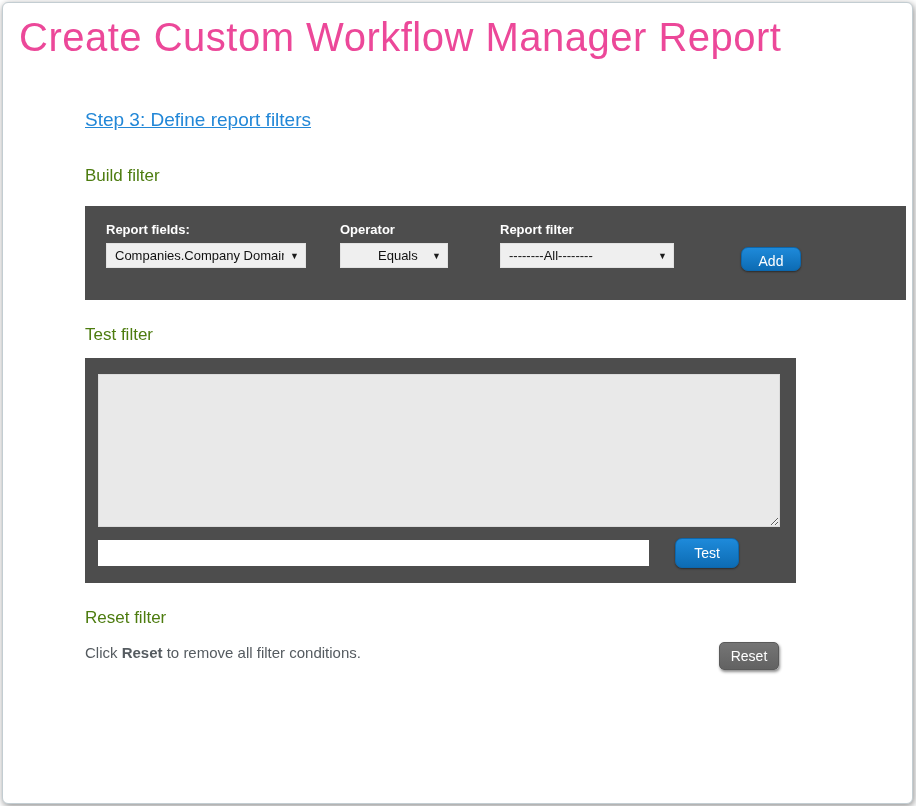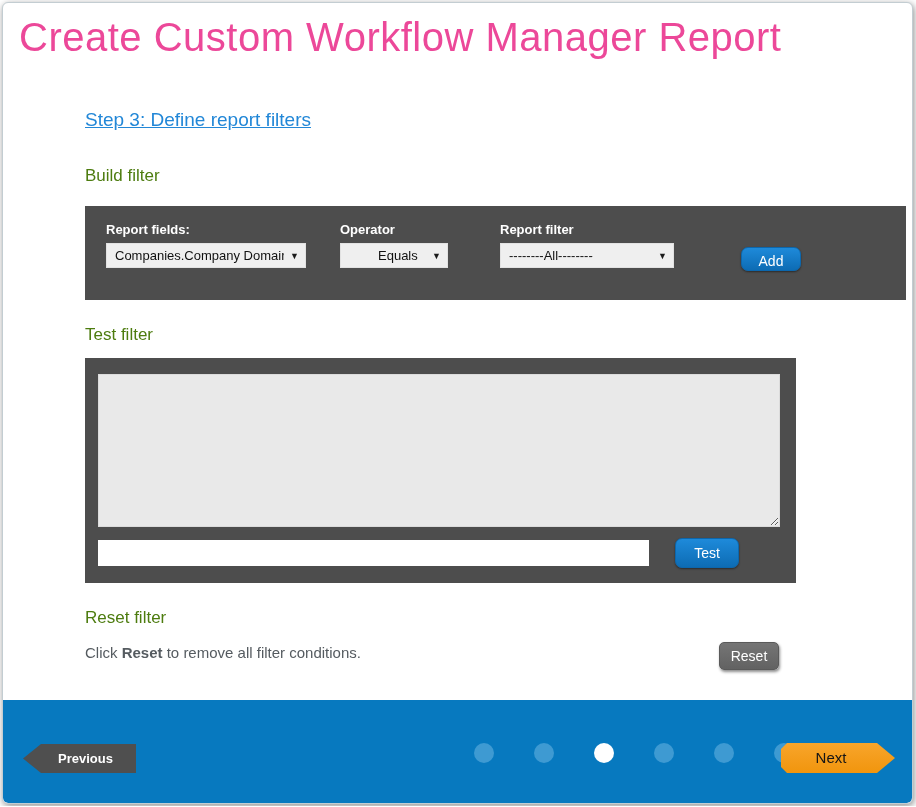--- a/index.html
+++ b/index.html
@@ -149,26 +149,14 @@
     <input type="text" class="test-input" value="" style="">
     <button class="btn-blue test-btn">Test</button>
   </div>
 
   <div class="section-heading h-reset">Reset filter</div>
 
   <div class="reset-instruction"><span>Click </span><b>Reset</b><span> to remove all filter conditions.</span></div>
 
   <button class="reset-btn">Reset</button>
 
-  <div class="bottom-bar">
-    <div class="prev-btn">Previous</div>
-    <div class="dots">
-        <span class="dot"></span>
-        <span class="dot"></span>
-        <span class="dot active"></span>
-        <span class="dot"></span>
-        <span class="dot"></span>
-        <span class="dot"></span>
-      </div>
-    <div class="next-btn">Next</div>
-  </div>
 
 </div>
 
 </body></html>

